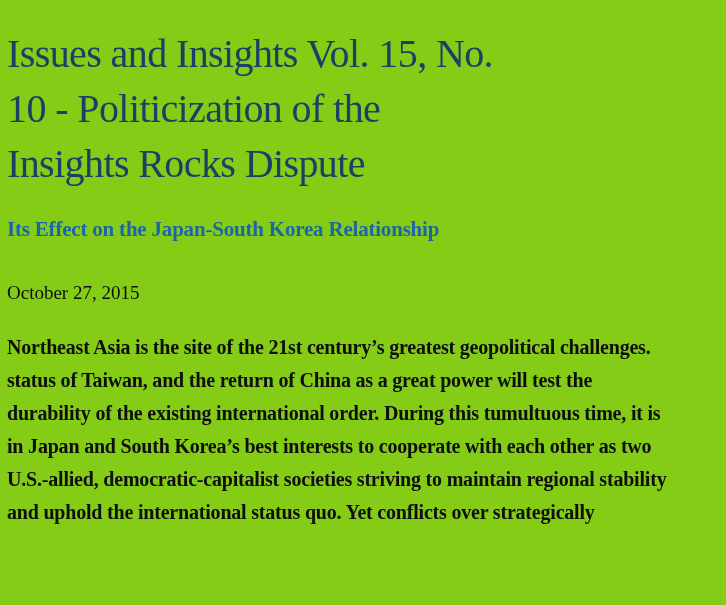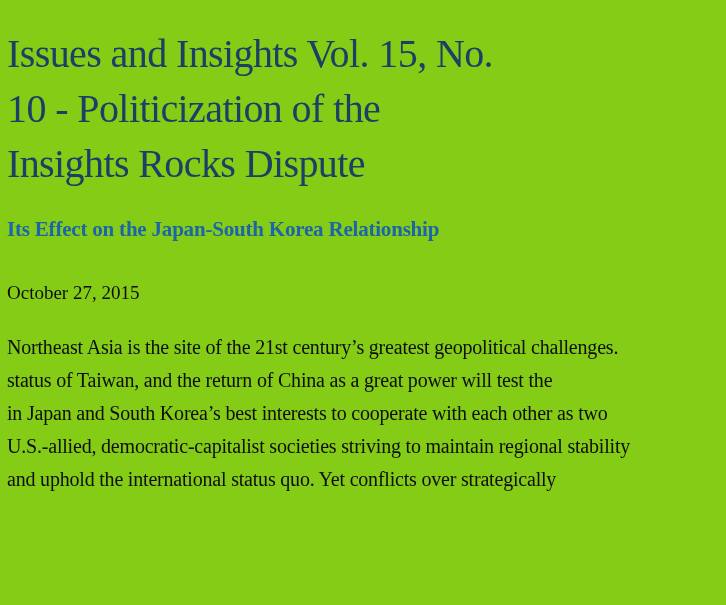--- a/index.html
+++ b/index.html
@@ -52,38 +52,40 @@
   }
   .article-body {
     margin-top: 26px;
     font-size: 20px;
     line-height: 33px;
     letter-spacing: -0.2px;
     color: #0e0e0e;
   }
   .article-body .b-line {
     white-space: nowrap;
+    font-weight: bold;
   }
 </style>
 </head>
 <body>
 
 <div class="page">
 
   <h1 class="article-title">
     <div class="t-line">Issues and Insights Vol. 15, No.</div>
     <div class="t-line">10 - Politicization of the</div>
     <div class="t-line">Insights Rocks Dispute</div>
   </h1>
 
   <h2 class="article-subtitle">Its Effect on the Japan-South Korea Relationship</h2>
 
   <div class="publish-date">October 27, 2015</div>
 
   <div class="article-body">
     <div class="b-line">Northeast Asia is the site of the 21st century’s greatest geopolitical challenges.</div>
     <div class="b-line">status of Taiwan, and the return of China as a great power will test the</div>
+    <div class="b-line">durability of the existing international order. During this tumultuous time, it is</div>
     <div class="b-line">in Japan and South Korea’s best interests to cooperate with each other as two</div>
     <div class="b-line">U.S.-allied, democratic-capitalist societies striving to maintain regional stability</div>
     <div class="b-line">and uphold the international status quo. Yet conflicts over strategically</div>
   </div>
 
 </div>
 
 </body></html>

